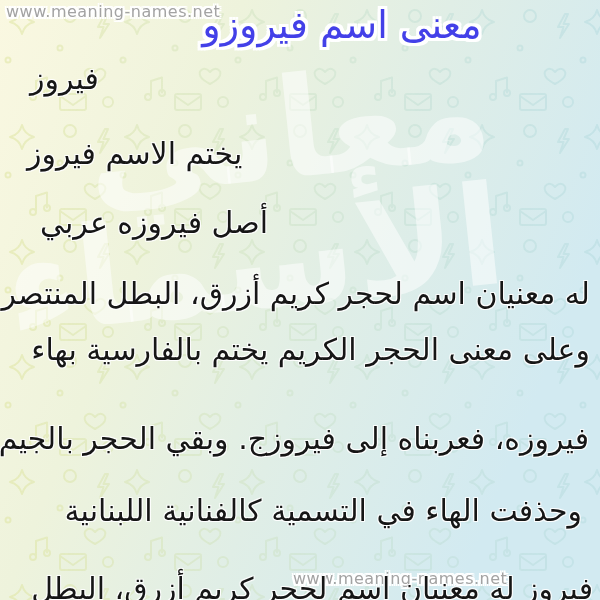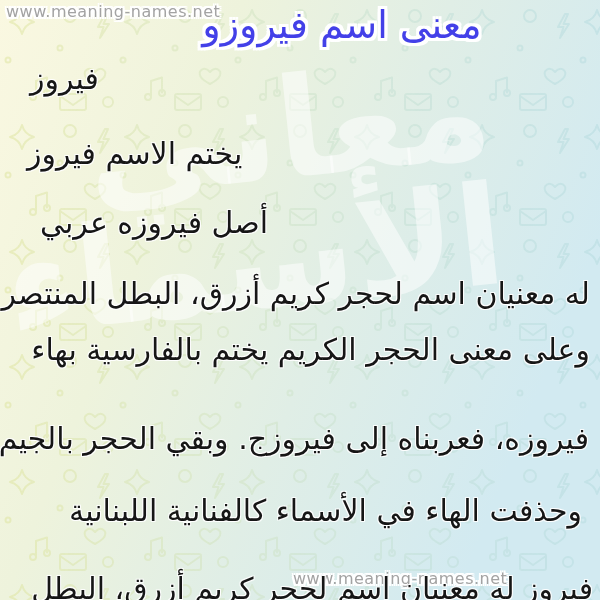--- a/index.html
+++ b/index.html
@@ -116,17 +116,17 @@
   <div class="line l-meaning" dir="rtl" style="color: rgb(22, 22, 22);">يختم الاسم فيروز</div>
 
   <div class="line l-origin" dir="rtl" style="color: rgb(22, 22, 22);">أصل فيروزه عربي</div>
 
   <div class="line p0" dir="rtl" style="color: rgb(22, 22, 22);">له معنيان اسم لحجر كريم أزرق، البطل المنتصر.</div>
 
   <div class="line p1" dir="rtl" style="color: rgb(22, 22, 22);">وعلى معنى الحجر الكريم يختم بالفارسية بهاء</div>
 
   <div class="line p2" dir="rtl" style="color: rgb(22, 22, 22);">فيروزه، فعربناه إلى فيروزج. وبقي الحجر بالجيم،</div>
 
-  <div class="line p3" dir="rtl" style="color: rgb(22, 22, 22);">وحذفت الهاء في الأسماء كالفنانية اللبنانية</div>
+  <div class="line p3" dir="rtl" style="color: rgb(22, 22, 22);">وحذفت الهاء في التسمية كالفنانية اللبنانية</div>
 
   <div class="line p4" dir="rtl" style="color: rgb(22, 22, 22);">فيروز له معنيان اسم لحجر كريم أزرق، البطل</div>
 
 </div>
 
 </body></html>

